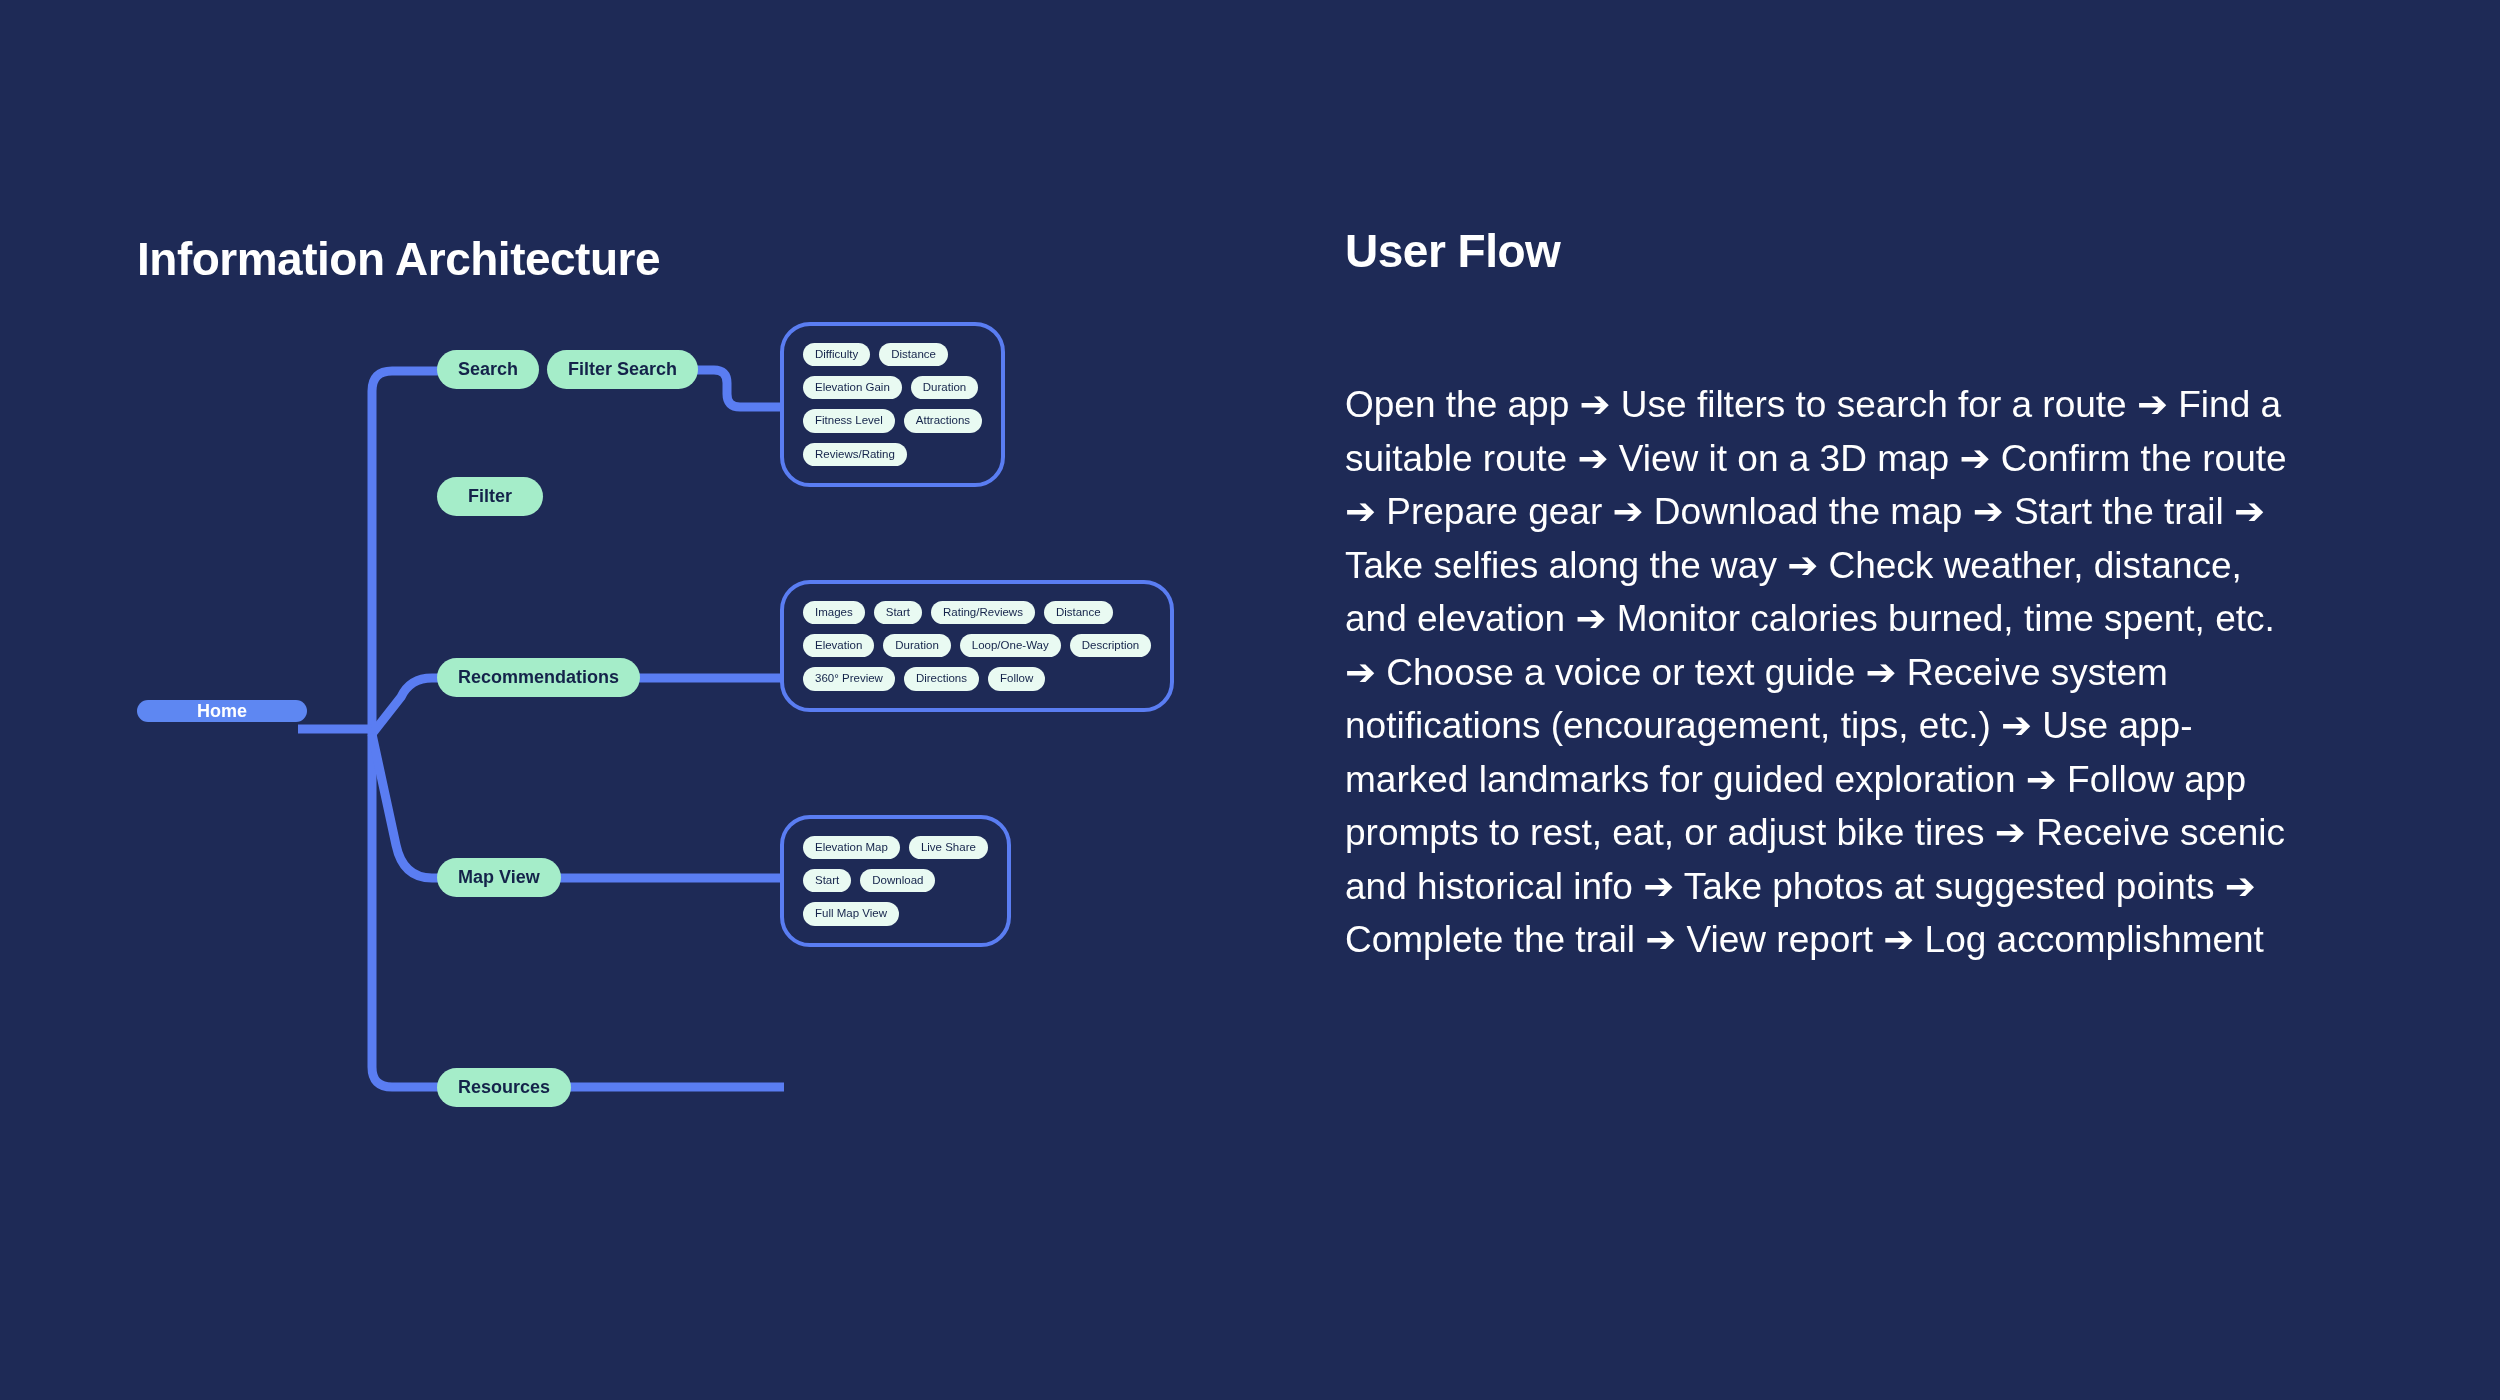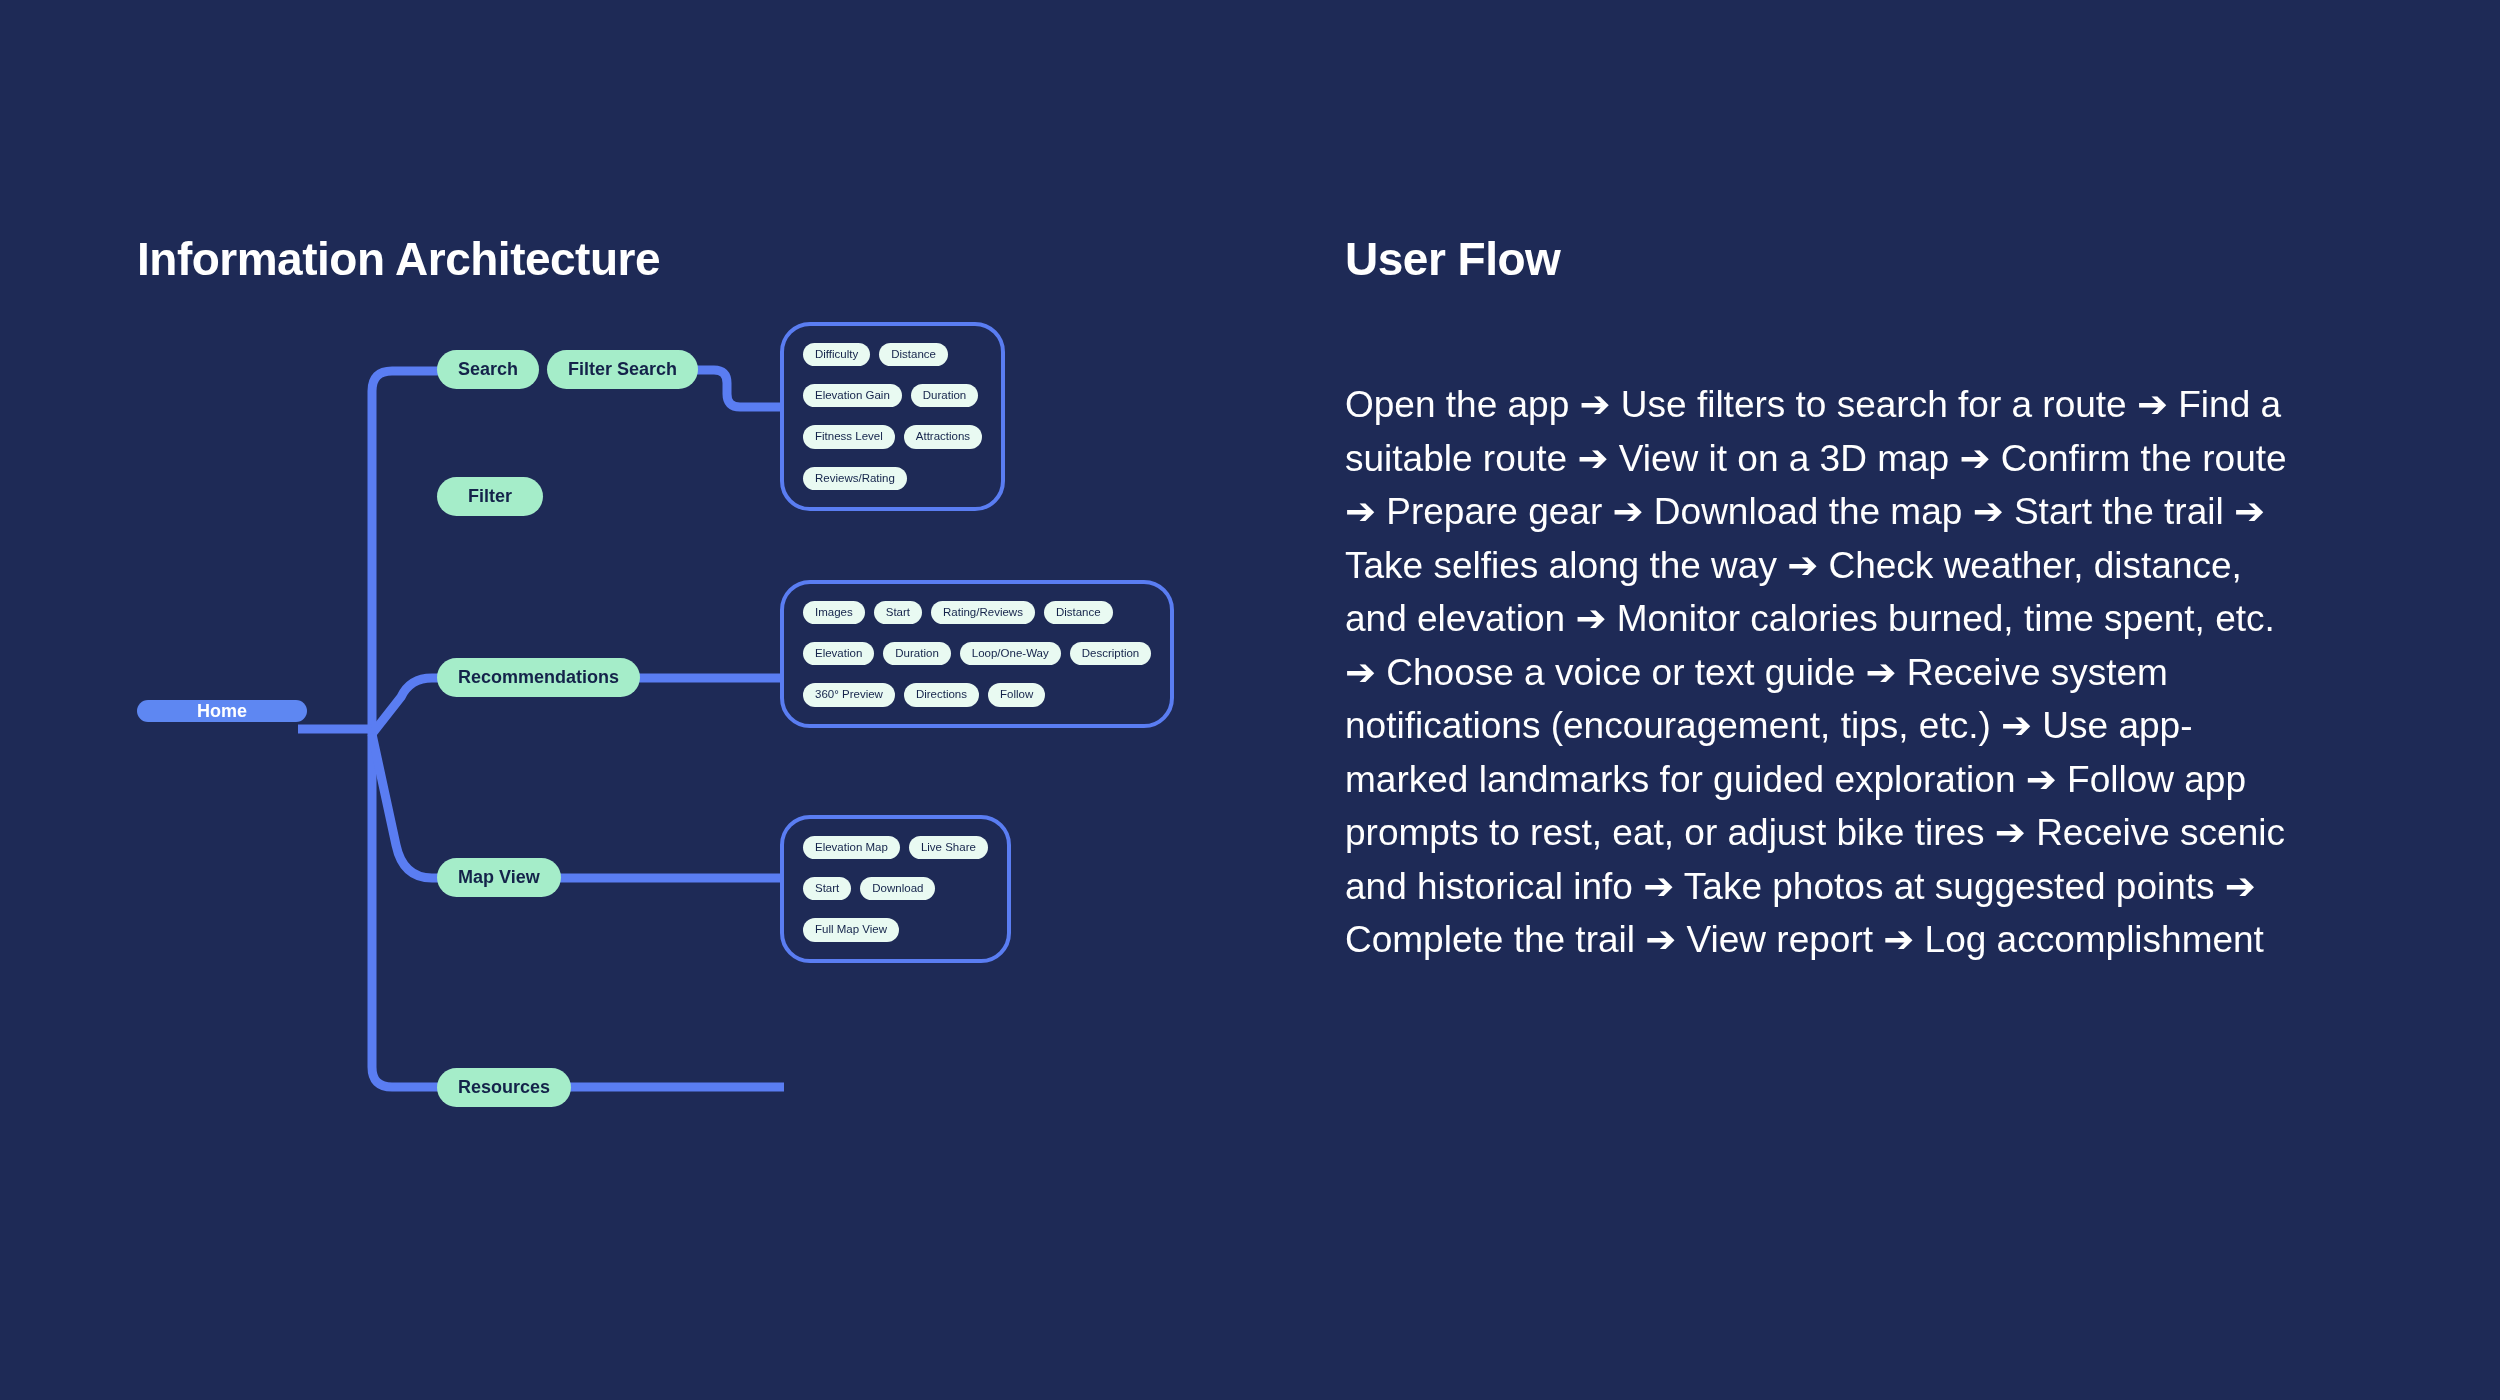--- a/index.html
+++ b/index.html
@@ -17,21 +17,21 @@
 
   .big-title {
     position: absolute;
     font-size: 46px;
     font-weight: 700;
     letter-spacing: -0.5px;
     color: var(--white, #ffffff);
     white-space: nowrap;
   }
   .ia-title { left: 137px; top: 232px; }
-  .uf-title { left: 1345px; top: 232px; }
+  .uf-title { left: 1345px; top: 224px; }
 
   .node {
     position: absolute;
     height: 39px;
     display: inline-flex;
     align-items: center;
     justify-content: center;
     padding: 12px 21px;
     border-radius: 20px;
     background: var(--mint, #a5edc9);
@@ -55,21 +55,21 @@
 
   .cluster {
     position: absolute;
     width: max-content;
     border: 4px solid var(--line, #5a7df2);
     border-radius: 30px;
     padding: 17px 19px;
     display: flex;
     flex-direction: column;
     align-items: flex-start;
-    gap: 18px;
+    gap: 10px;
     background: transparent;
   }
   .c1 { left: 780px; top: 322px; }
   .c2 { left: 780px; top: 580px; }
   .c3 { left: 780px; top: 815px; }
   .c4 { left: 780px; top: 1040px; }
   .chip-row { display: flex; gap: 9px; }
   .chip {
     background: var(--chip, #e9faf2);
     color: var(--dark, #14234a);

